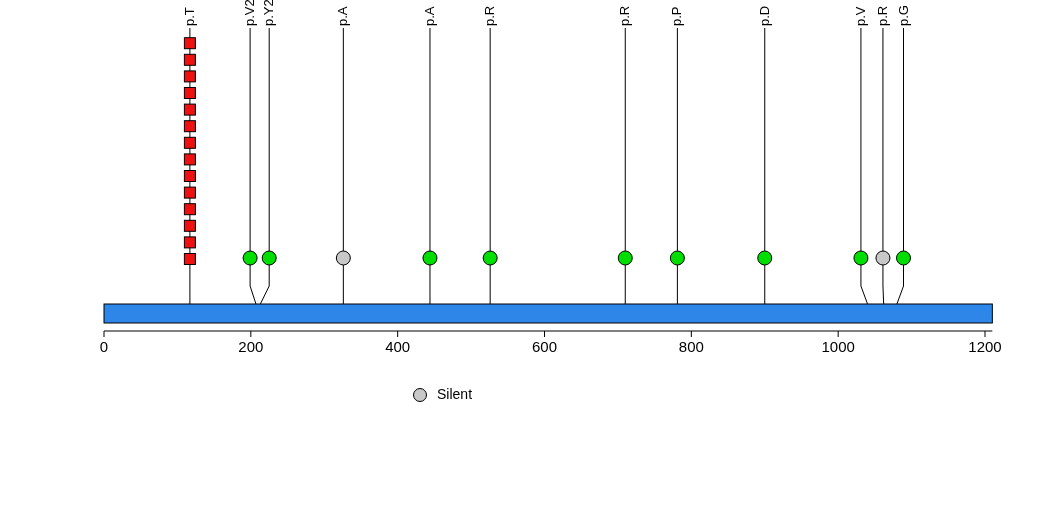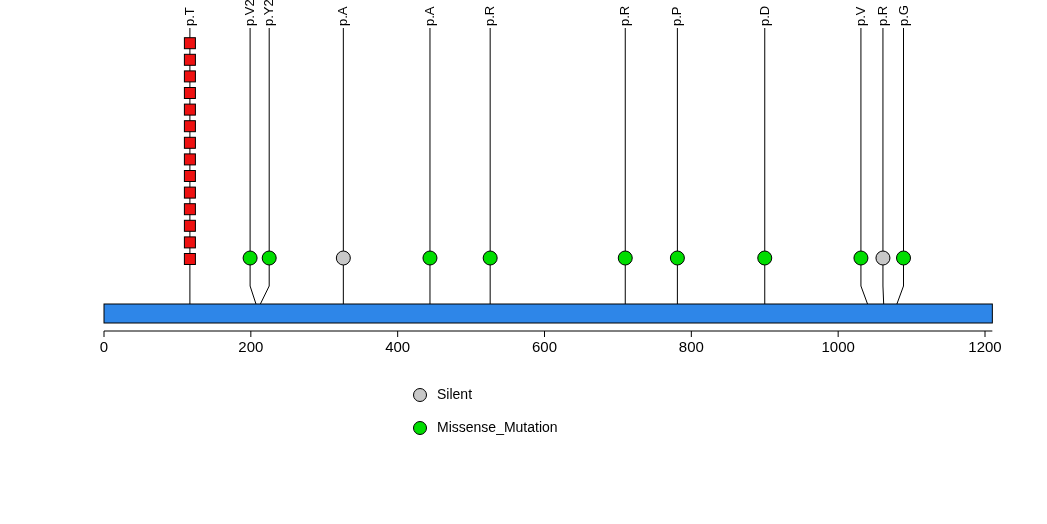--- a/index.html
+++ b/index.html
@@ -1,21 +1,21 @@
 <!DOCTYPE html>
 <html><head>
 <meta charset="utf-8">
 <style>
   html,body{margin:0;padding:0;background:#ffffff;}
   .canvas{
     position:relative;width:1047px;height:524px;background:#ffffff;
     font-family:"Liberation Sans",sans-serif;overflow:hidden;
   }
   .canvas svg{position:absolute;left:0;top:0;}
-  .legend{position:absolute;left:413px;top:386px;display:flex;flex-direction:column;gap:16px;}
+  .legend{position:absolute;left:413px;top:386px;display:flex;flex-direction:column;gap:4px;}
   .legend-row{display:flex;align-items:center;height:17px;}
   .legend-marker{display:inline-block;width:14px;height:14px;border:1px solid #000;margin-right:10px;box-sizing:border-box;flex:0 0 auto;}
   .legend-marker.circle{border-radius:50%;}
   .legend-marker.square{width:12px;height:12px;margin-left:1px;margin-right:11px;}
   .legend-label{font-size:14px;color:#000;line-height:17px;}
 </style>
 </head>
 <body>
 
 <div class="canvas">
@@ -85,18 +85,14 @@
       <text x="882.9508333333333" y="26" dy="4" transform="rotate(-90 882.9508333333333 26)" font-size="13" fill="#000">p.R</text>
       <circle cx="903.5074999999999" cy="258" r="7" fill="#00dd00" stroke="#000" stroke-width="1"></circle>
       <text x="903.5074999999999" y="26" dy="4" transform="rotate(-90 903.5074999999999 26)" font-size="13" fill="#000">p.G</text>
     </svg>
 
   <div class="legend">
     <div class="legend-row">
       <span class="legend-marker circle" style="background: rgb(200, 200, 200);"></span>
       <span class="legend-label">Silent</span>
     </div>
-    <div class="legend-row">
-      <span class="legend-marker circle" style="background: rgb(0, 221, 0);"></span>
-      <span class="legend-label">Missense_Mutation</span>
-    </div>
   </div>
 </div>
 
 </body></html>

